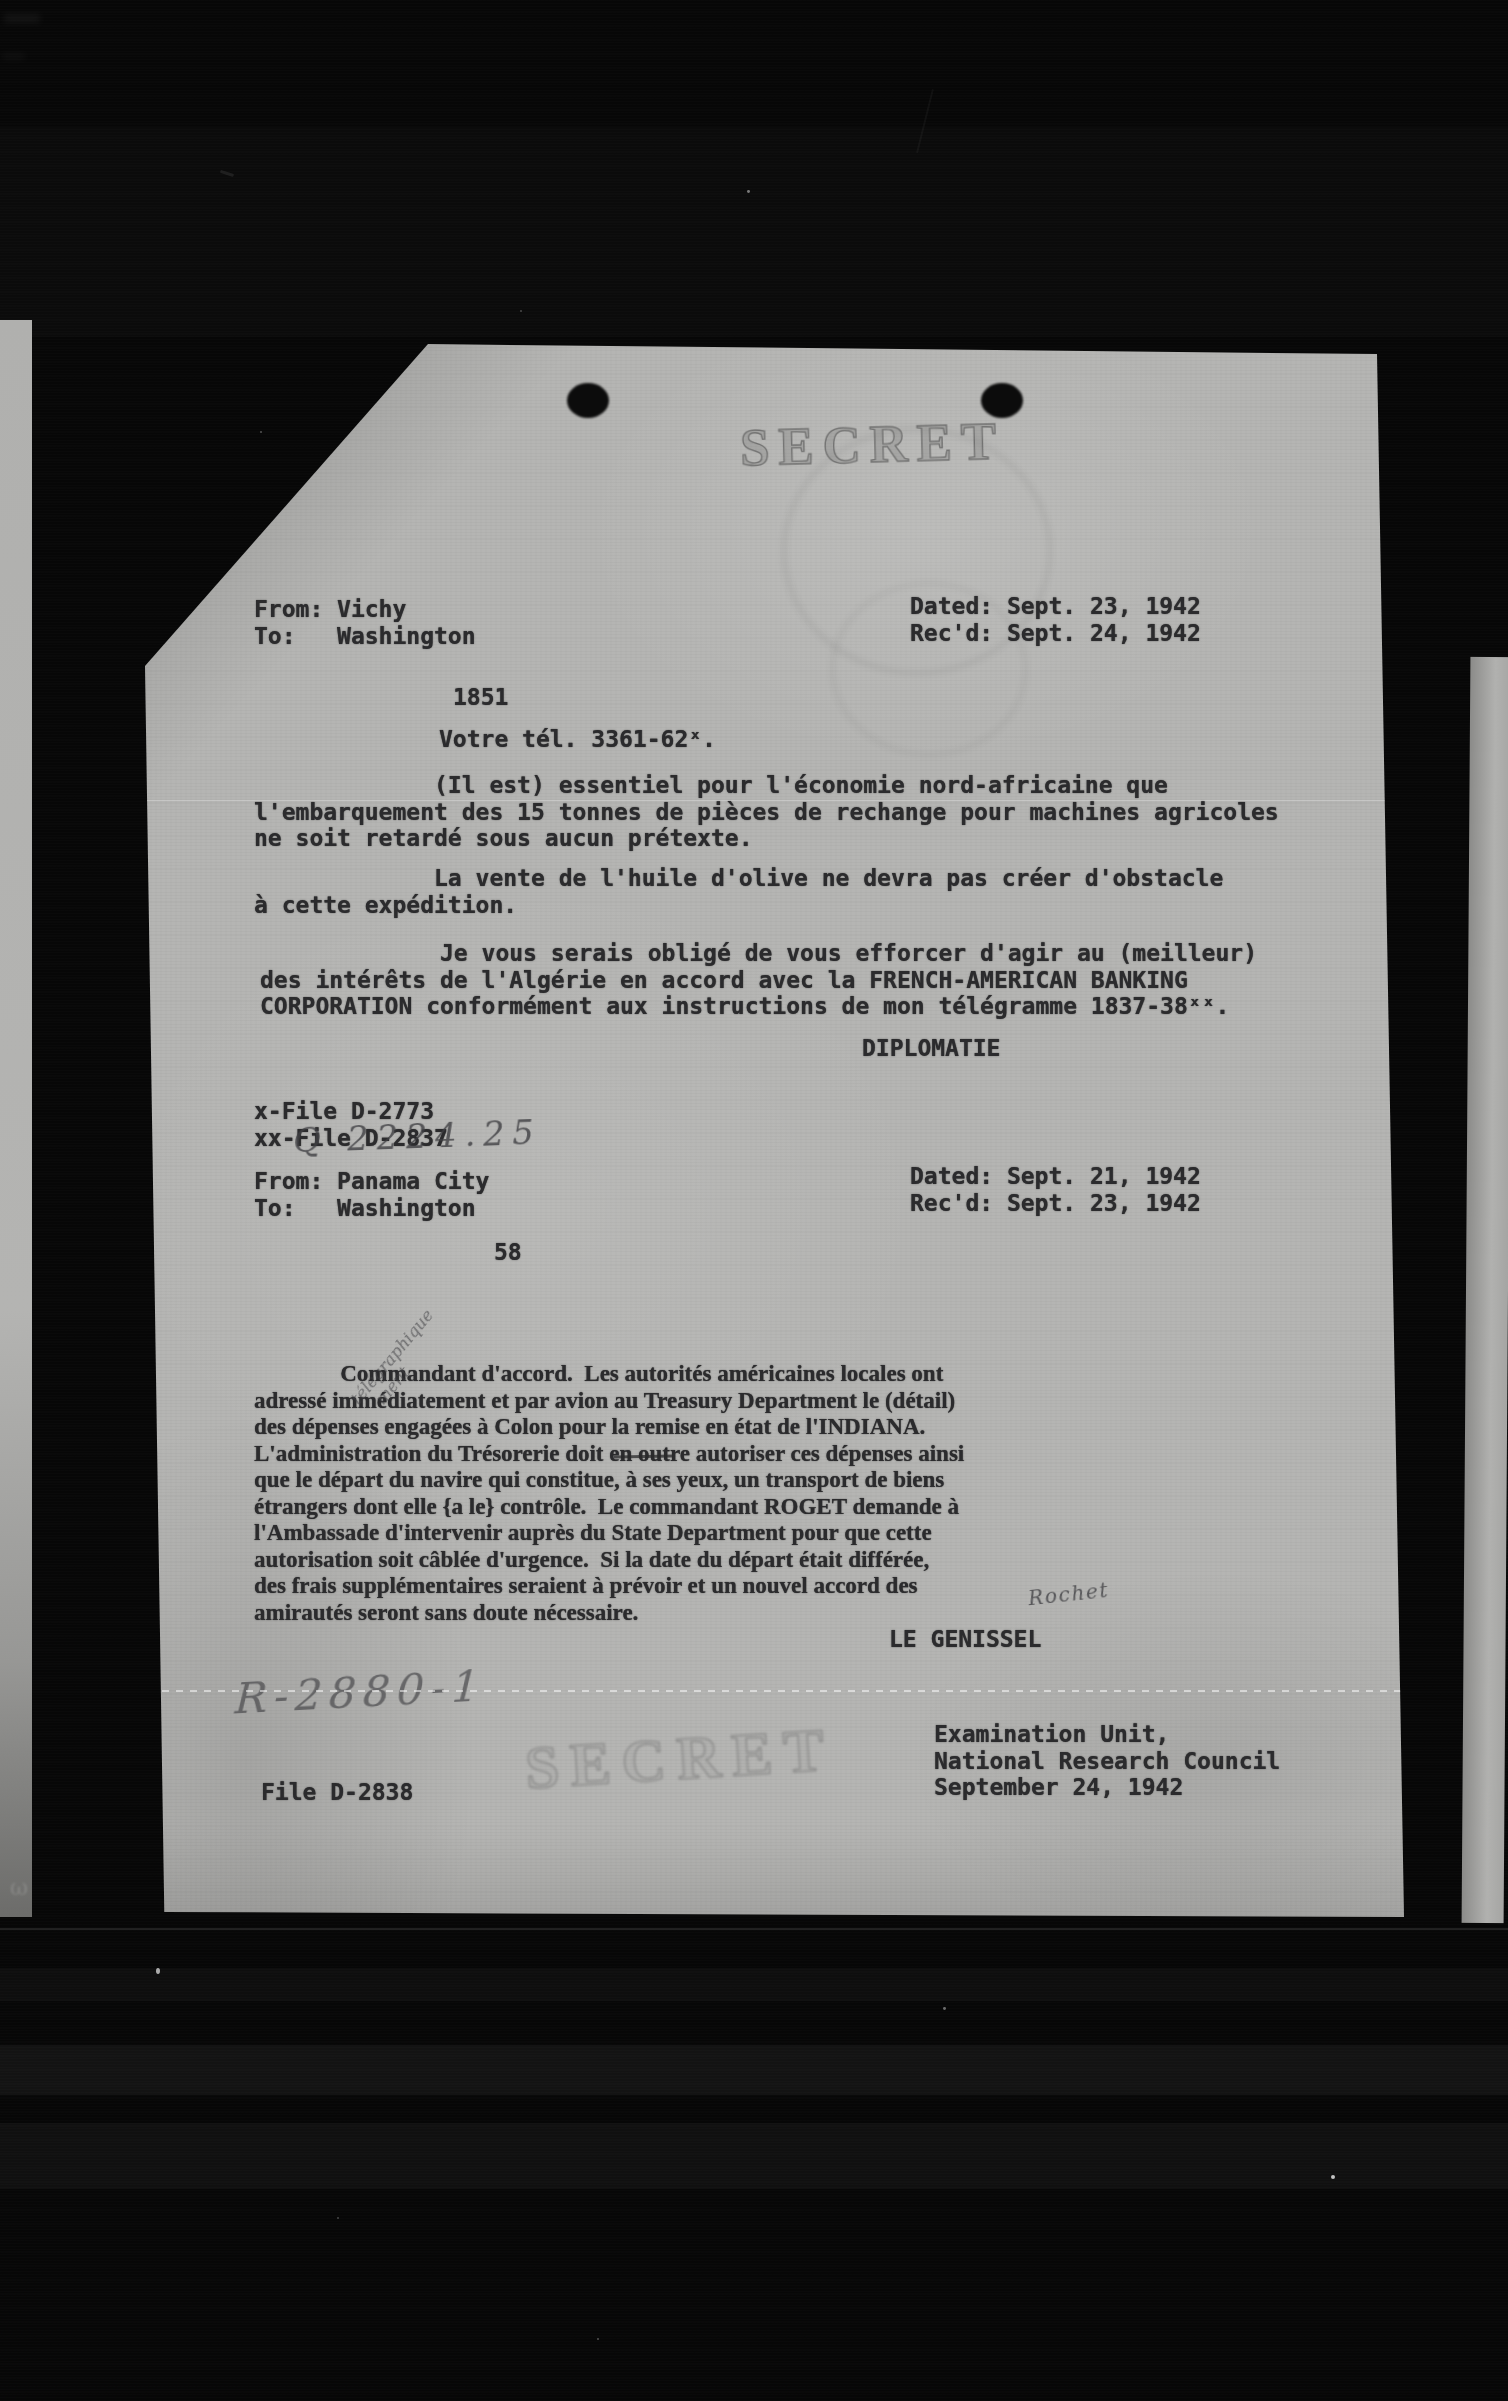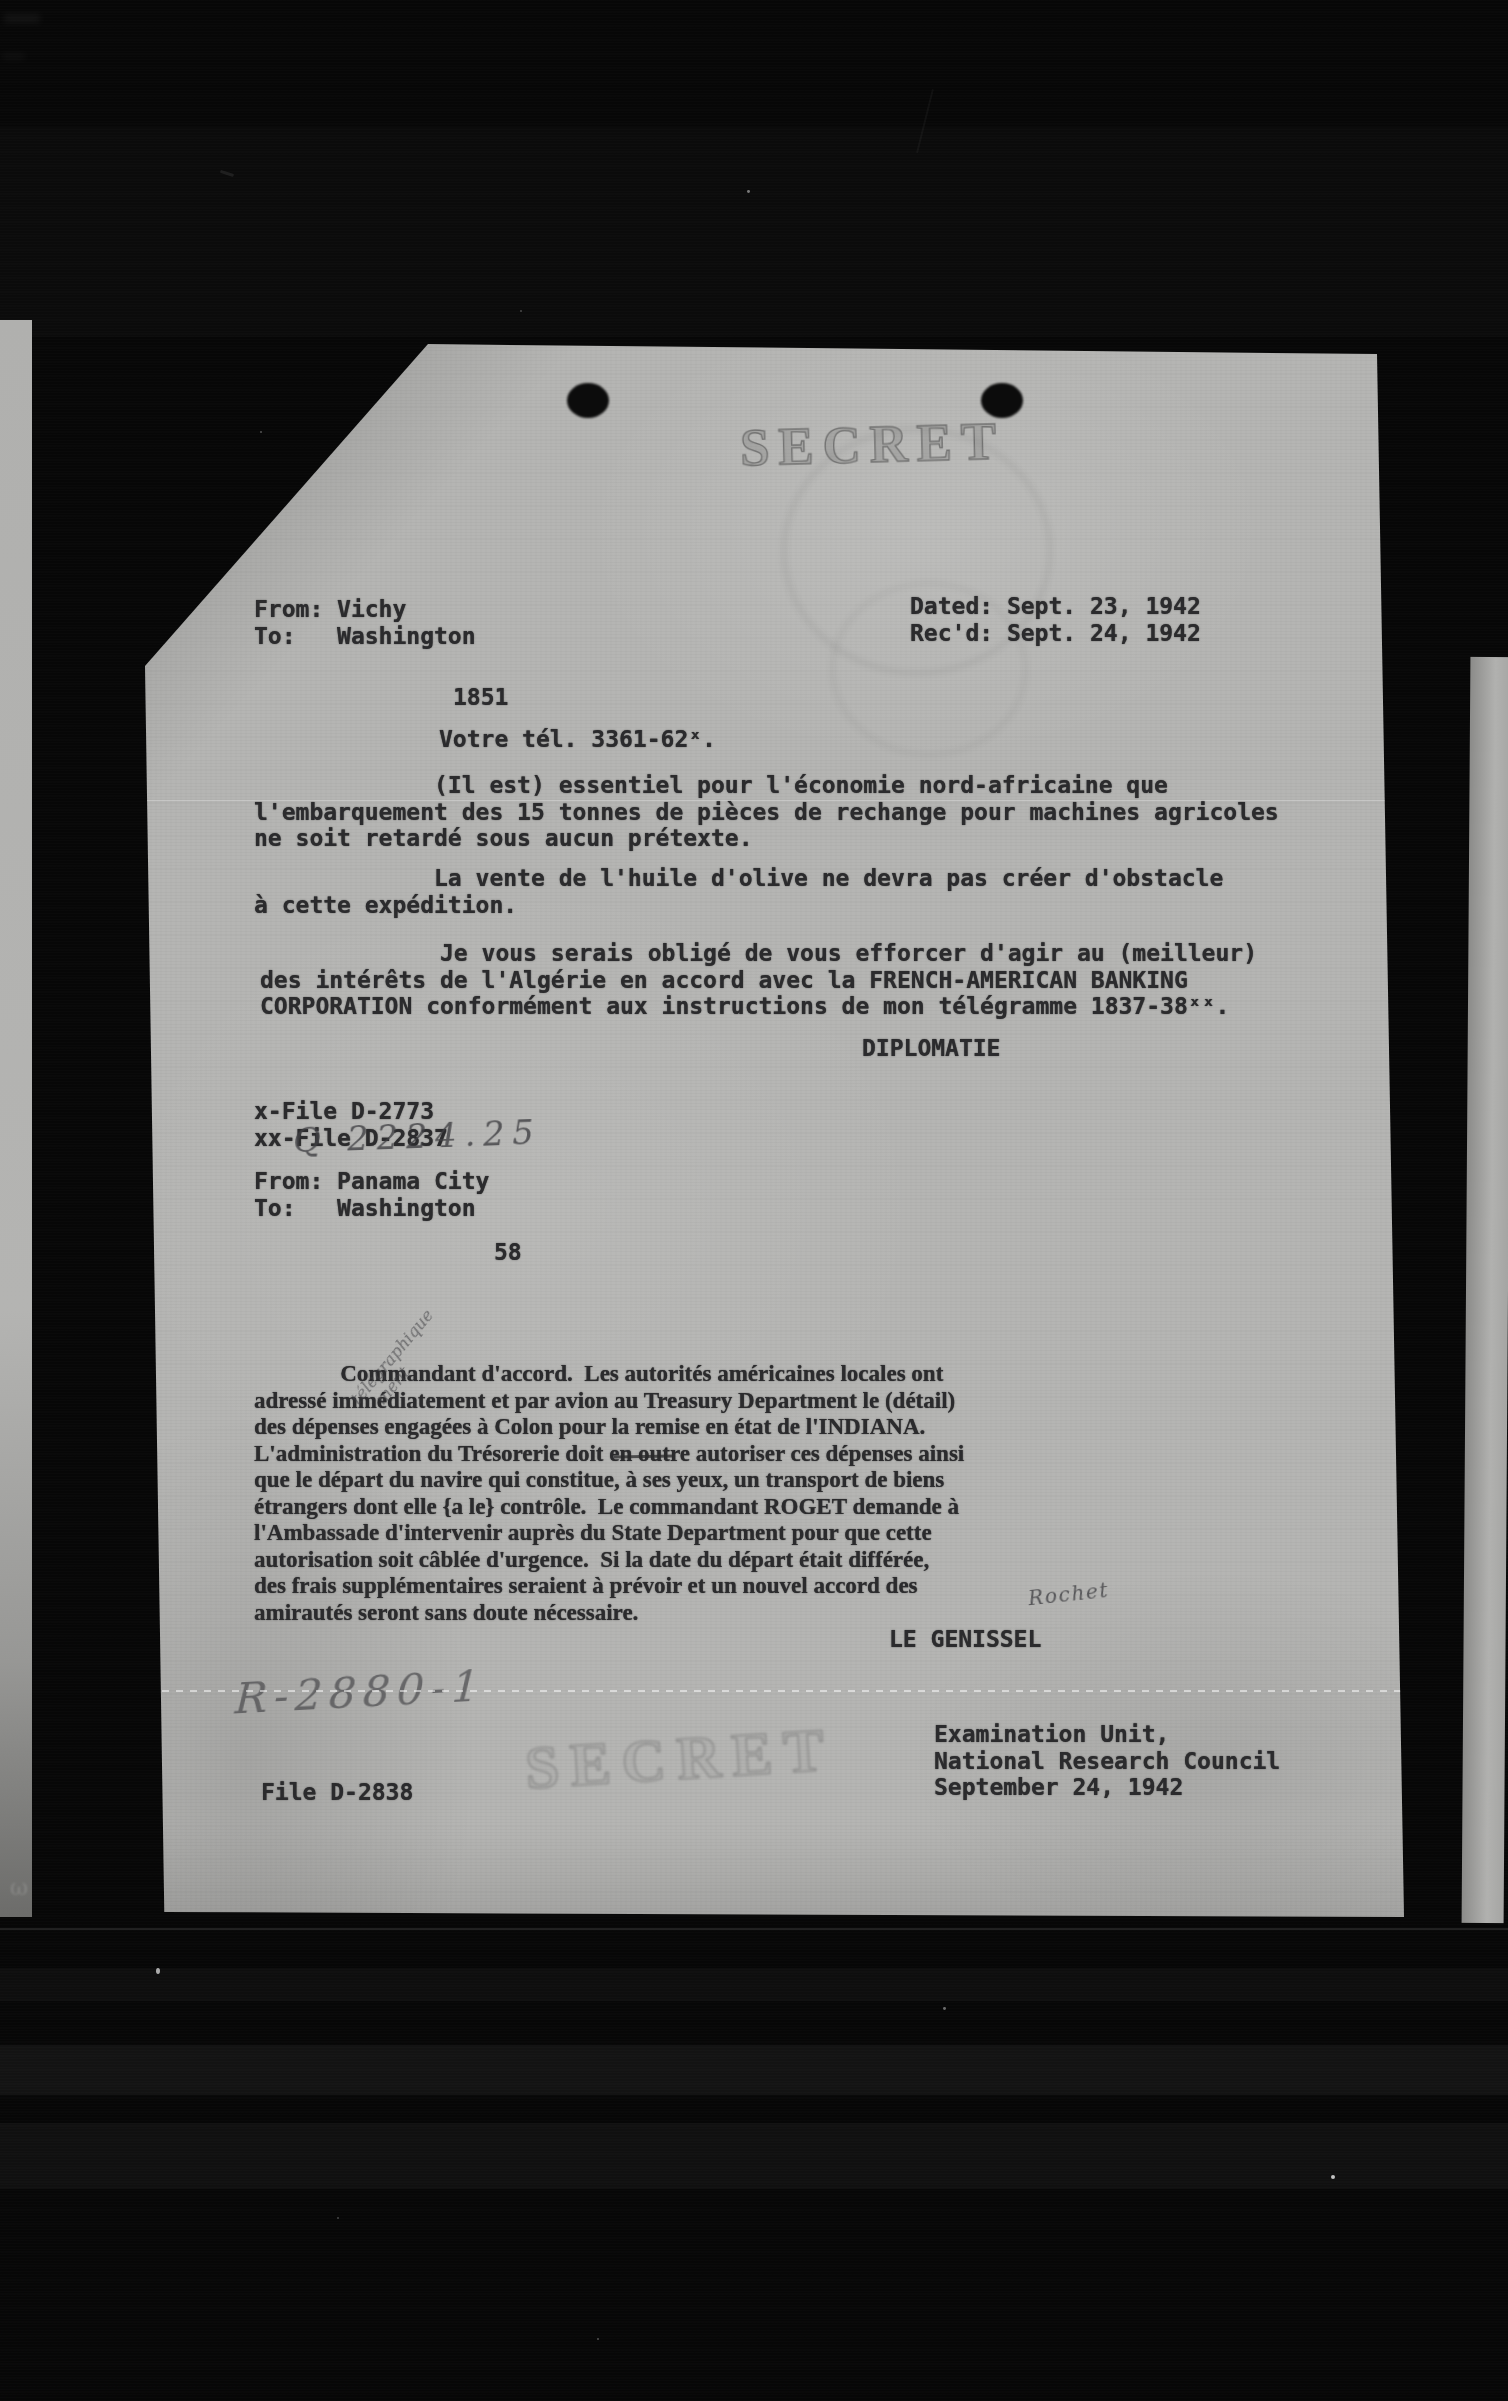--- a/index.html
+++ b/index.html
@@ -142,20 +142,22 @@
   <div class="tt" style="left:115px;top:597px;">             Je vous serais obligé de vous efforcer d'agir au (meilleur)
 des intérêts de l'Algérie en accord avec la FRENCH-AMERICAN BANKING
 CORPORATION conformément aux instructions de mon télégramme 1837-38ˣˣ.</div>
   <div class="tt" style="left:717px;top:692px;">DIPLOMATIE</div>
   <div class="tt" style="left:109px;top:755px;">x-File D-2773
 xx-File D-2837</div>
   <div class="hw hw-q">Q 2224.25</div>
 
   <div class="tt" style="left:109px;top:825px;">From: Panama City
 To:   Washington</div>
+  <div class="tt" style="left:765px;top:820px;">Dated: Sept. 21, 1942
+Rec'd: Sept. 23, 1942</div>
   <div class="tt" style="left:349px;top:896px;">58</div>
   <div class="hw hw-tel">télégraphique
    ment</div>
   <div class="tt" style="left:109px;top:1018px;font-family:Liberation Serif, serif;">               Commandant d'accord.  Les autorités américaines locales ont
 adressé immédiatement et par avion au Treasury Department le (détail)
 des dépenses engagées à Colon pour la remise en état de l'INDIANA.
 L'administration du Trésorerie doit en outre autoriser ces dépenses ainsi
 que le départ du navire qui constitue, à ses yeux, un transport de biens
 étrangers dont elle {a le} contrôle.  Le commandant ROGET demande à
 l'Ambassade d'intervenir auprès du State Department pour que cette

